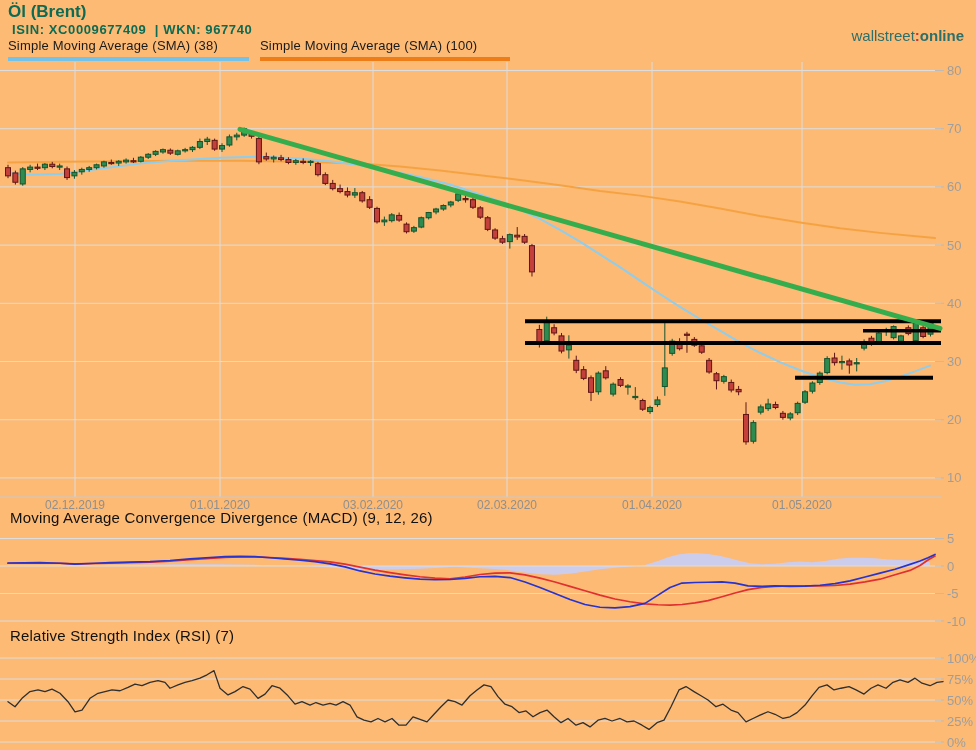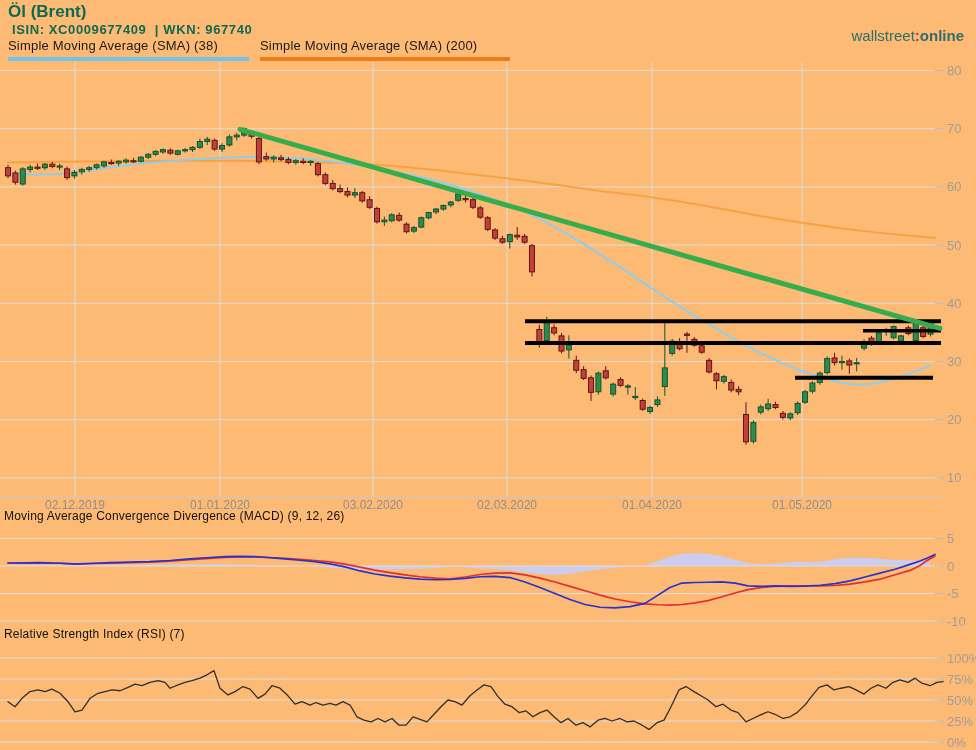--- a/index.html
+++ b/index.html
@@ -7,40 +7,40 @@
          font-family:"Liberation Sans", sans-serif;}
   .hdr-title{position:absolute;left:8px;top:2px;font-size:17px;font-weight:bold;color:#0c6b52;}
   .hdr-isin{position:absolute;left:4px;top:22px;font-size:13px;font-weight:bold;color:#0c6b52;letter-spacing:0.6px;margin-left:8px;}
   .logo{position:absolute;right:12px;top:18px;font-size:15px;color:#2e6f69;margin-top:9px;}
   .logo b{color:#2e6f69;}
   .logo .colon{color:#cc3333;font-weight:bold;}
   .legend-item{position:absolute;top:38px;font-size:13px;color:#1a1a1a;letter-spacing:0.2px;}
   .legend-item .bar{position:absolute;left:0;top:19px;height:4px;}
   #leg0{left:8px;width:241px;}
   #leg1{left:260px;width:250px;}
-  .panel-title{position:absolute;left:4px;font-size:12px;color:#111;letter-spacing:0.2px;}
+  .panel-title{position:absolute;left:10px;font-size:15px;color:#111;letter-spacing:0.2px;}
   #macd-title{top:509px;}
   #rsi-title{top:627px;}
   svg{position:absolute;left:0;top:0;}
 </style>
 </head>
 <body>
 
 <div id="stage">
   <div class="hdr-title">Öl (Brent)</div>
   <div class="hdr-isin"><span>ISIN:</span>&nbsp;<span>XC0009677409</span>&nbsp;&nbsp;<span>|</span>&nbsp;<span>WKN:</span>&nbsp;<span>967740</span></div>
 
   <div class="logo"><span>wallstreet</span><span class="colon">:</span><b>online</b></div>
 
   <div class="legend-item" id="leg0">
     <span>Simple Moving Average (SMA) (38)</span>
     <span class="bar" id="legbar0" style="width: 241px; background: rgb(114, 194, 233);"></span>
   </div>
   <div class="legend-item" id="leg1">
-    <span>Simple Moving Average (SMA) (200)</span>
+    <span>Simple Moving Average (SMA) (100)</span>
     <span class="bar" id="legbar1" style="width: 250px; background: rgb(238, 125, 24);"></span>
   </div>
 
   <div class="panel-title" id="macd-title">Moving Average Convergence Divergence (MACD) (9, 12, 26)</div>
   <div class="panel-title" id="rsi-title">Relative Strength Index (RSI) (7)</div>
 
   <svg id="chart" width="976" height="750">
       <g>
         <line x1="75" y1="62" x2="75" y2="497" stroke="#dddddd" stroke-width="1"></line>
         <line x1="220" y1="62" x2="220" y2="497" stroke="#dddddd" stroke-width="1"></line>

